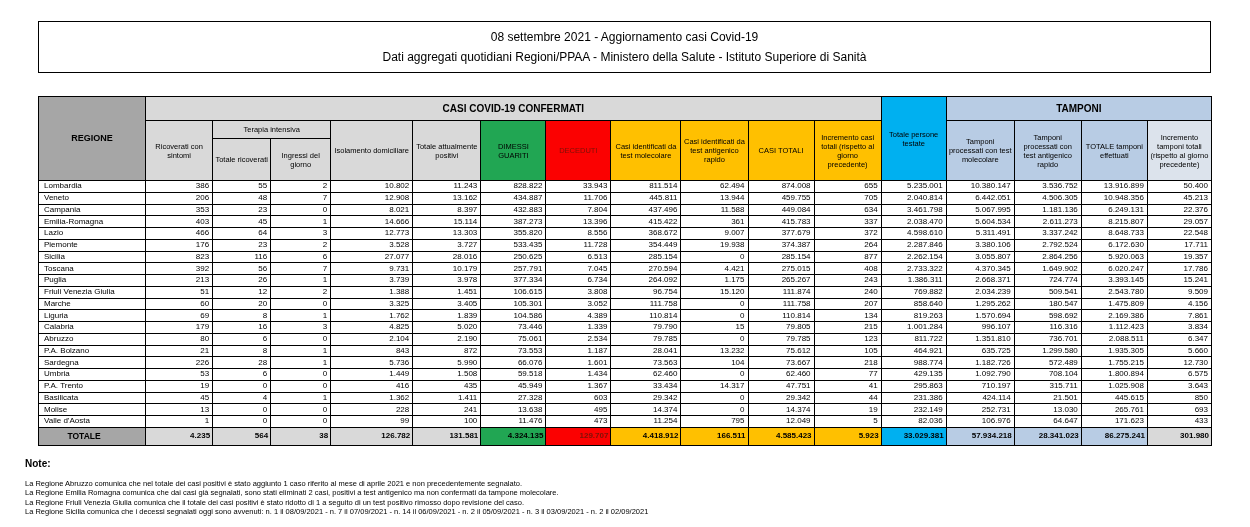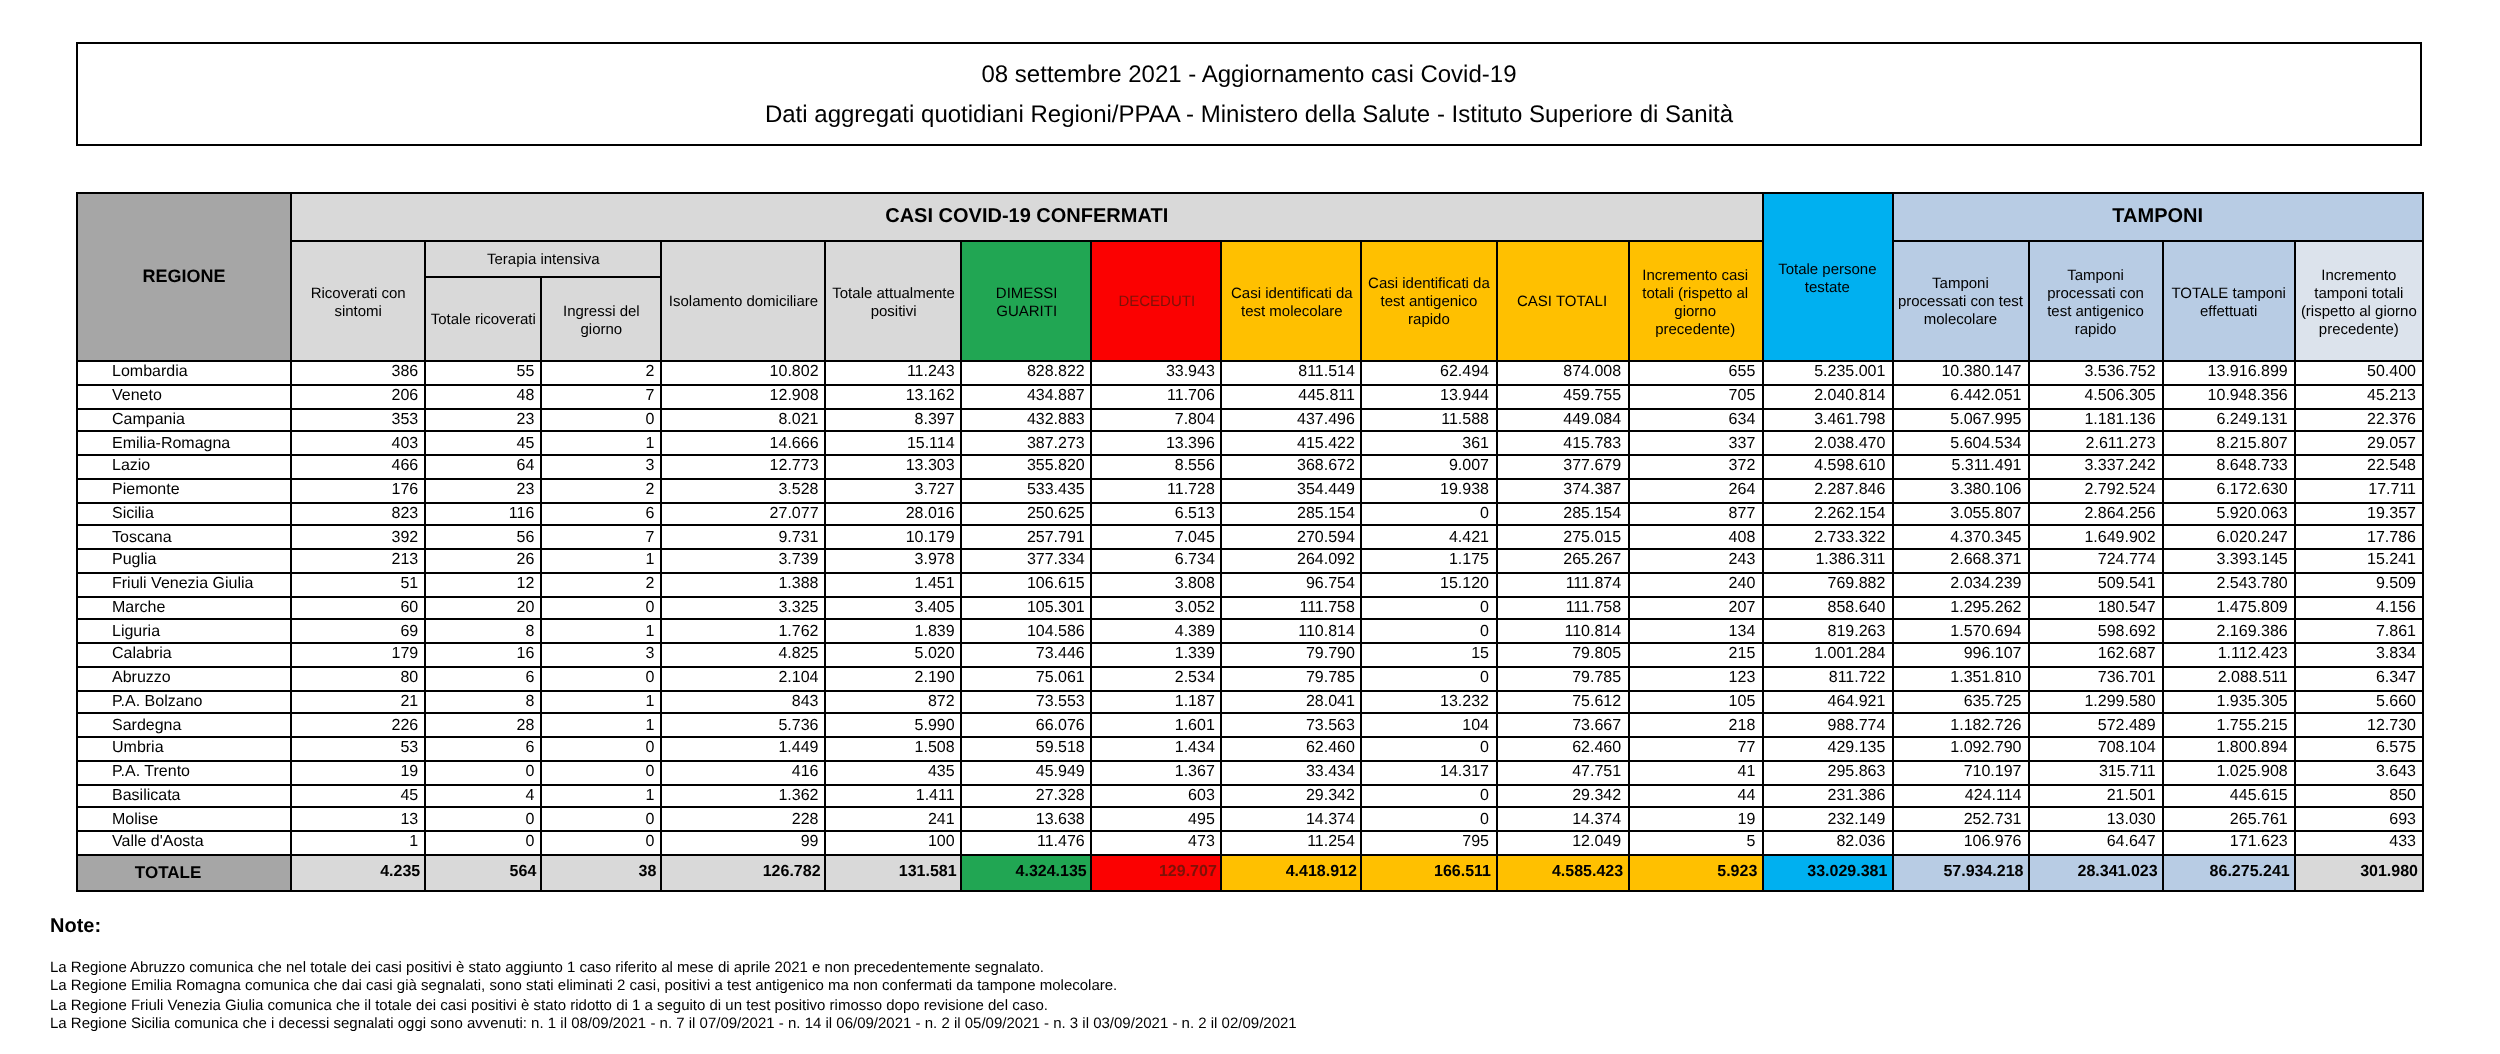--- a/index.html
+++ b/index.html
@@ -53,21 +53,21 @@
   th.h-red{background:var(--red);color:var(--red_text);}
   th.h-yellow{background:var(--yellow);}
   th.h-cyan{background:var(--cyan);}
   th.h-blue{background:var(--light_blue);}
   th.h-pale{background:var(--pale_blue);}
 
   tbody td{
     background:#fff;font-size:8px;height:11.75px;line-height:1;
     vertical-align:middle;white-space:nowrap;
   }
-  tbody td.region{text-align:left;padding-left:17px;}
+  tbody td.region{text-align:left;padding-left:5px;}
   tbody td.num{text-align:right;padding-right:3px;}
 
   tfoot td, tfoot th{
     font-size:8px;font-weight:bold;height:18px;line-height:1;
     vertical-align:middle;white-space:nowrap;text-align:right;padding-right:3px;
   }
   tfoot th.t-label{background:var(--dark_gray);text-align:center;padding-right:18px;font-size:8.5px;}
   .t-gray{background:var(--header_gray);}
   .t-green{background:var(--green);}
   .t-red{background:var(--red);color:var(--red_text);}
@@ -374,21 +374,21 @@
           <td class="num">4.825</td>
           <td class="num">5.020</td>
           <td class="num">73.446</td>
           <td class="num">1.339</td>
           <td class="num">79.790</td>
           <td class="num">15</td>
           <td class="num">79.805</td>
           <td class="num">215</td>
           <td class="num">1.001.284</td>
           <td class="num">996.107</td>
-          <td class="num">162.687</td>
+          <td class="num">116.316</td>
           <td class="num">1.112.423</td>
           <td class="num">3.834</td>
         </tr>
         <tr>
           <td class="region">Abruzzo</td>
           <td class="num">80</td>
           <td class="num">6</td>
           <td class="num">0</td>
           <td class="num">2.104</td>
           <td class="num">2.190</td>

